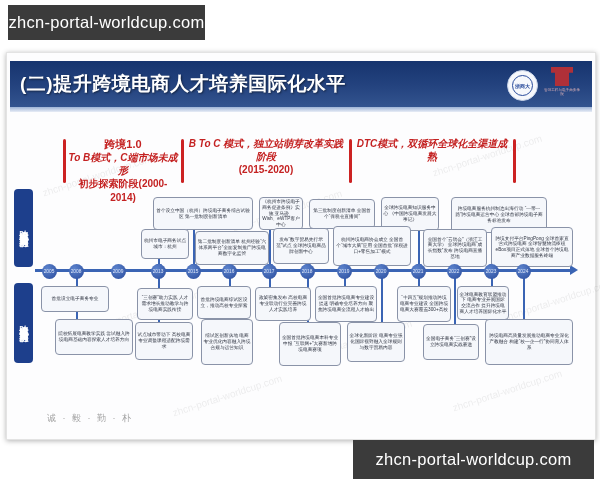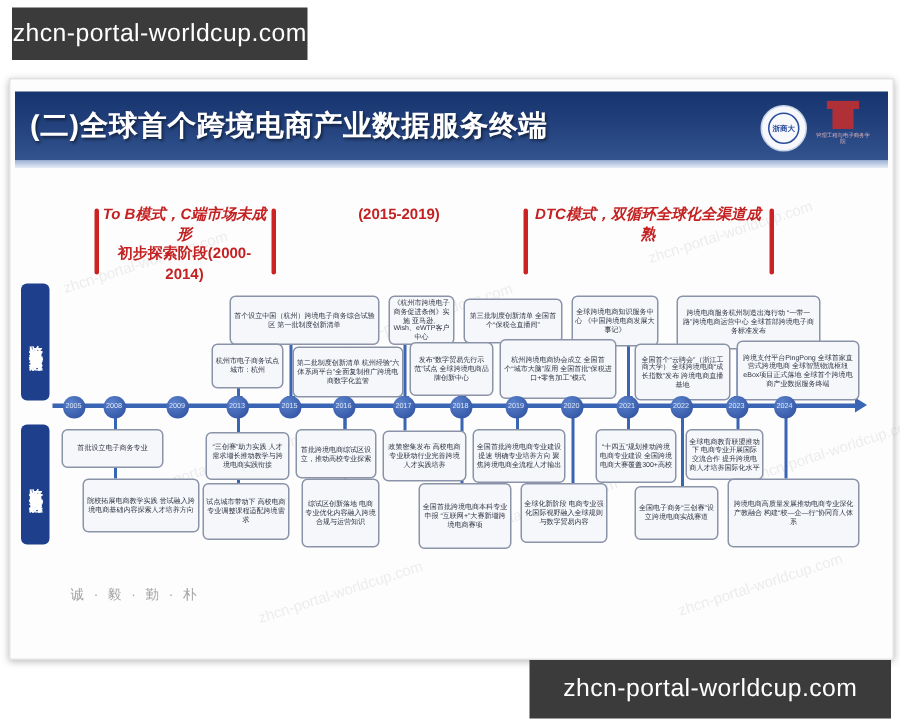--- a/index.html
+++ b/index.html
@@ -39,58 +39,60 @@
        background:radial-gradient(circle at 35% 30%,#5b82cc,#2a4c9c);
        display:flex;align-items:center;justify-content:center;}
   .node span{font-size:4.8px;color:#dbe5f8;}
   .evt{position:absolute;background:#f5f7fb;border:1px solid #8a93a8;border-radius:4px;z-index:4;
        display:flex;align-items:center;justify-content:center;text-align:center;
        padding:1.5px;box-sizing:border-box;color:#2e3340;font-size:4.7px;line-height:1.22;overflow:hidden;}
   .conn{position:absolute;width:1.5px;background:#3a64b4;z-index:2;}
   .arrow{position:absolute;width:0;height:0;z-index:2;}
   .arrow.down{border-left:3px solid transparent;border-right:3px solid transparent;border-top:4px solid #3a64b4;}
   .arrow.up{border-left:3px solid transparent;border-right:3px solid transparent;border-bottom:4px solid #3a64b4;}
-  .footer-motto{position:absolute;left:40px;top:337px;color:#a3a3a3;font-size:9px;letter-spacing:2px;}
+  .footer-motto{position:absolute;left:40px;top:359px;color:#a3a3a3;font-size:9px;letter-spacing:2px;}
   .footer-org{position:absolute;left:124px;top:340px;color:#8f8f8f;font-size:9.5px;letter-spacing:.5px;}
   .diag{position:absolute;color:rgba(120,120,120,.13);font-size:10px;transform:rotate(-18deg);
        z-index:0;white-space:nowrap;}
 </style>
 </head>
 <body>
 
 <div id="canvas">
 
   <div class="wm-bar" style="left:8px;top:5px;width:197px;height:35px;">zhcn-portal-worldcup.com</div>
   <div class="wm-bar" style="left:353px;top:440px;width:241px;height:39px;">zhcn-portal-worldcup.com</div>
 
   <div class="slide">
 
     <div class="hdr">
-      <div class="hdr-title">(二)全球首个跨境电商产业数据服务终端</div>
+      <div class="hdr-title">(二)提升跨境电商人才培养国际化水平</div>
       <div class="seal">
         <div class="seal-inner">浙商大</div>
       </div>
       <div class="emblem">
         <div class="emblem-glyph"></div>
         <div class="emblem-cap">管理工程与电子商务学院</div>
       </div>
     </div>
     <div class="hdr-strip"></div>
 
     <div class="redbar" style="left:56px;"></div>
     <div class="redbar" style="left:174px;"></div>
     <div class="redbar" style="left:342px;"></div>
     <div class="redbar" style="left:506px;"></div>
 
     <div class="stage" style="left:60px;width:112px;">
+      <div class="l1">跨境1.0</div>
       <div class="l2">To B模式，C端市场未成形</div>
       <div class="l3">初步探索阶段(2000-2014)</div>
     </div>
     <div class="stage" style="left:178px;width:162px;">
-      <div class="l3">(2015-2019)</div>
+      <div class="l2">B To C 模式，独立站萌芽改革实践阶段</div>
+      <div class="l3">(2015-2020)</div>
     </div>
     <div class="stage" style="left:346px;width:158px;">
       <div class="l2">DTC模式，双循环全球化全渠道成熟</div>
     </div>
 
     <div class="vlabel" style="top:136px;height:78px;">跨境电商行业发展历程</div>
     <div class="vlabel" style="top:230px;height:80px;">跨境电商专业发展历程</div>
 
     <div class="tl-line"></div>
     <div class="tl-arrow"></div>

